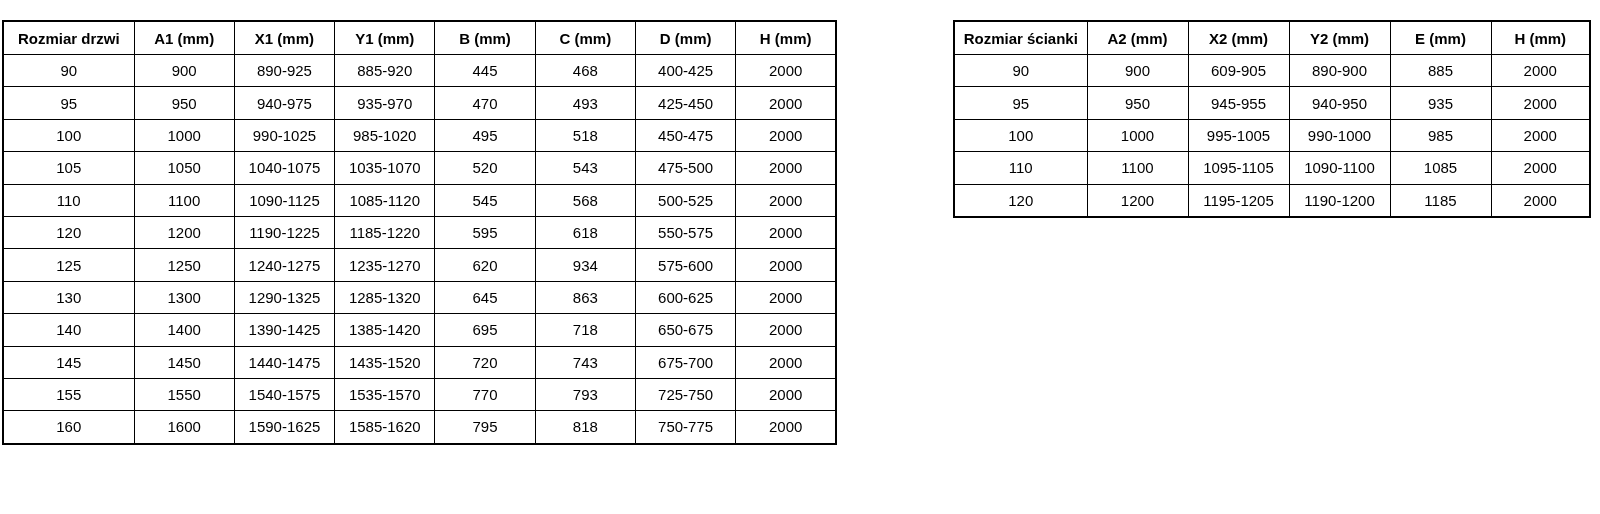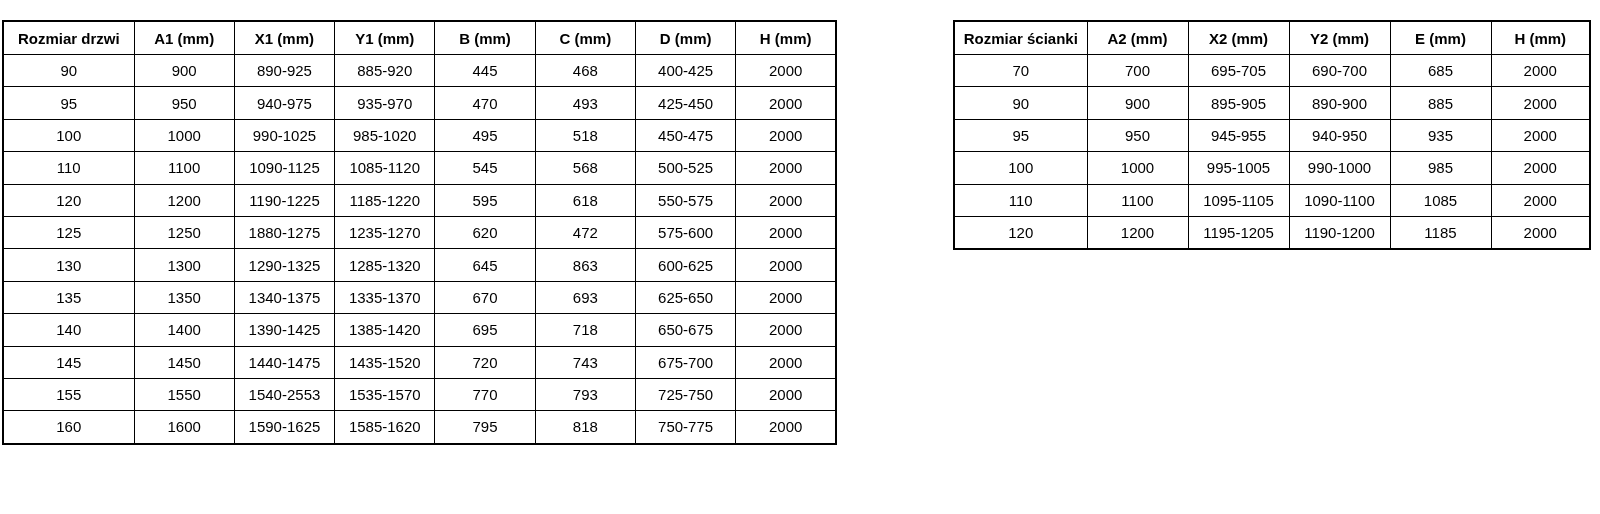--- a/index.html
+++ b/index.html
@@ -108,20 +108,30 @@
           <td>100</td>
           <td>1000</td>
           <td>990-1025</td>
           <td>985-1020</td>
           <td>495</td>
           <td>518</td>
           <td>450-475</td>
           <td>2000</td>
         </tr>
         <tr>
+          <td>105</td>
+          <td>1050</td>
+          <td>1040-1075</td>
+          <td>1035-1070</td>
+          <td>520</td>
+          <td>543</td>
+          <td>475-500</td>
+          <td>2000</td>
+        </tr>
+        <tr>
           <td>110</td>
           <td>1100</td>
           <td>1090-1125</td>
           <td>1085-1120</td>
           <td>545</td>
           <td>568</td>
           <td>500-525</td>
           <td>2000</td>
         </tr>
         <tr>
@@ -130,48 +140,38 @@
           <td>1190-1225</td>
           <td>1185-1220</td>
           <td>595</td>
           <td>618</td>
           <td>550-575</td>
           <td>2000</td>
         </tr>
         <tr>
           <td>125</td>
           <td>1250</td>
-          <td>1880-1275</td>
+          <td>1240-1275</td>
           <td>1235-1270</td>
           <td>620</td>
-          <td>472</td>
+          <td>934</td>
           <td>575-600</td>
           <td>2000</td>
         </tr>
         <tr>
           <td>130</td>
           <td>1300</td>
           <td>1290-1325</td>
           <td>1285-1320</td>
           <td>645</td>
           <td>863</td>
           <td>600-625</td>
           <td>2000</td>
         </tr>
         <tr>
-          <td>135</td>
-          <td>1350</td>
-          <td>1340-1375</td>
-          <td>1335-1370</td>
-          <td>670</td>
-          <td>693</td>
-          <td>625-650</td>
-          <td>2000</td>
-        </tr>
-        <tr>
           <td>140</td>
           <td>1400</td>
           <td>1390-1425</td>
           <td>1385-1420</td>
           <td>695</td>
           <td>718</td>
           <td>650-675</td>
           <td>2000</td>
         </tr>
         <tr>
@@ -180,21 +180,21 @@
           <td>1440-1475</td>
           <td>1435-1520</td>
           <td>720</td>
           <td>743</td>
           <td>675-700</td>
           <td>2000</td>
         </tr>
         <tr>
           <td>155</td>
           <td>1550</td>
-          <td>1540-2553</td>
+          <td>1540-1575</td>
           <td>1535-1570</td>
           <td>770</td>
           <td>793</td>
           <td>725-750</td>
           <td>2000</td>
         </tr>
         <tr>
           <td>160</td>
           <td>1600</td>
           <td>1590-1625</td>
@@ -220,31 +220,23 @@
           <th>Rozmiar ścianki</th>
           <th>A2 (mm)</th>
           <th>X2 (mm)</th>
           <th>Y2 (mm)</th>
           <th>E (mm)</th>
           <th>H (mm)</th>
         </tr>
       </thead>
       <tbody>
         <tr>
-          <td>70</td>
-          <td>700</td>
-          <td>695-705</td>
-          <td>690-700</td>
-          <td>685</td>
-          <td>2000</td>
-        </tr>
-        <tr>
           <td>90</td>
           <td>900</td>
-          <td>895-905</td>
+          <td>609-905</td>
           <td>890-900</td>
           <td>885</td>
           <td>2000</td>
         </tr>
         <tr>
           <td>95</td>
           <td>950</td>
           <td>945-955</td>
           <td>940-950</td>
           <td>935</td>

